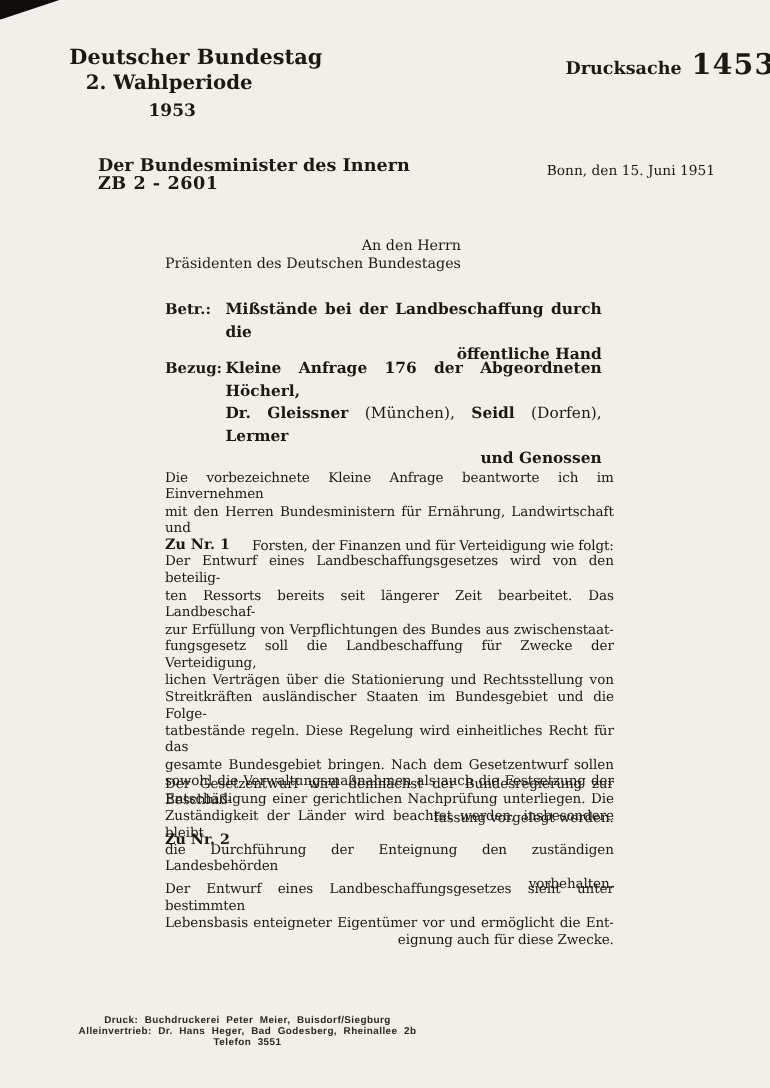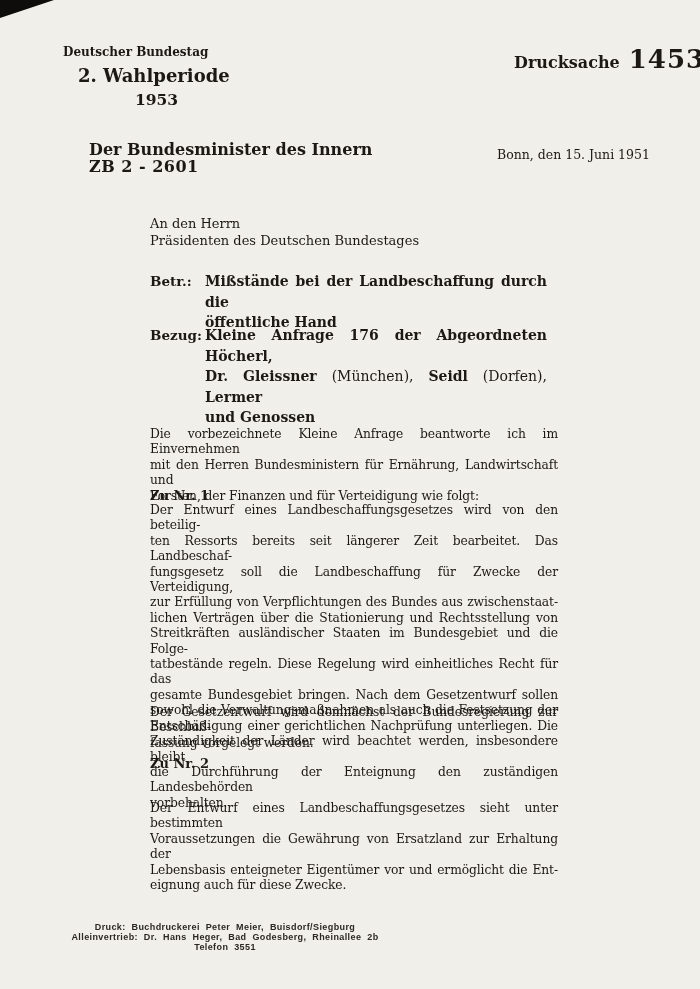--- a/index.html
+++ b/index.html
@@ -1,32 +1,32 @@
 <!DOCTYPE html>
 <html><head>
 <meta charset="utf-8">
 <style>
   html,body{margin:0;padding:0}
   body{
     position:relative;width:700px;height:989px;overflow:hidden;
     background:#f1efe9;color:#1c1914;
     font-family:"DejaVu Serif", serif;
   }
-  .line{text-align:left}
+  .line{text-align:right}
   .j{text-align:justify;text-align-last:justify}
   .rg{font-weight:400}
 
   .corner-mark{
     position:absolute;left:0;top:0;width:54px;height:18px;
     background:#0e0d0b;
     clip-path:polygon(0 0,100% 0,0 100%);
   }
 
   .hdr-left{position:absolute;left:63px;top:40px;font-weight:700}
-  .hdr-left .org{font-size:12px;line-height:24px}
+  .hdr-left .org{font-size:19px;line-height:24px}
   .hdr-left .period{font-size:18px;line-height:24px;margin-left:15px}
   .hdr-left .year{font-size:15.5px;line-height:24px;margin-left:72px}
 
   .hdr-right{
     position:absolute;left:514px;top:44px;
     display:flex;align-items:baseline;gap:9px;font-weight:700;white-space:nowrap;
   }
   .ds-label{font-size:16px}
   .ds-num{font-size:26px;letter-spacing:1px}
 
@@ -114,41 +114,40 @@
 <div class="para intro">
     <div class="line j">Die vorbezeichnete Kleine Anfrage beantworte ich im Einvernehmen</div>
     <div class="line j">mit den Herren Bundesministern für Ernährung, Landwirtschaft und</div>
     <div class="line">Forsten, der Finanzen und für Verteidigung wie folgt:</div>
   </div>
 
 <div class="sec-h h1">Zu Nr. 1</div>
 <div class="para p1">
     <div class="line j">Der Entwurf eines Landbeschaffungsgesetzes wird von den beteilig-</div>
     <div class="line j">ten Ressorts bereits seit längerer Zeit bearbeitet. Das Landbeschaf-</div>
+    <div class="line j">zur Erfüllung von Verpflichtungen des Bundes aus zwischenstaat-</div>
     <div class="line j">fungsgesetz soll die Landbeschaffung für Zwecke der Verteidigung,</div>
-    <div class="line j">zur Erfüllung von Verpflichtungen des Bundes aus zwischenstaat-</div>
     <div class="line j">lichen Verträgen über die Stationierung und Rechtsstellung von</div>
     <div class="line j">Streitkräften ausländischer Staaten im Bundesgebiet und die Folge-</div>
     <div class="line j">tatbestände regeln. Diese Regelung wird einheitliches Recht für das</div>
     <div class="line j">gesamte Bundesgebiet bringen. Nach dem Gesetzentwurf sollen</div>
     <div class="line j">sowohl die Verwaltungsmaßnahmen als auch die Festsetzung der</div>
     <div class="line j">Entschädigung einer gerichtlichen Nachprüfung unterliegen. Die</div>
     <div class="line j">Zuständigkeit der Länder wird beachtet werden, insbesondere bleibt</div>
     <div class="line j">die Durchführung der Enteignung den zuständigen Landesbehörden</div>
     <div class="line">vorbehalten.</div>
   </div>
 <div class="para p2">
     <div class="line j">Der Gesetzentwurf wird demnächst der Bundesregierung zur Beschluß-</div>
     <div class="line">fassung vorgelegt werden.</div>
   </div>
 
 <div class="sec-h h2">Zu Nr. 2</div>
 <div class="para p3">
     <div class="line j">Der Entwurf eines Landbeschaffungsgesetzes sieht unter bestimmten</div>
-    <div class="line j">Voraussetzungen die Gewährung von Ersatzland zur Erhaltung der</div>
     <div class="line j">Lebensbasis enteigneter Eigentümer vor und ermöglicht die Ent-</div>
     <div class="line">eignung auch für diese Zwecke.</div>
   </div>
 
 <div class="footer">
   <div>Druck: Buchdruckerei Peter Meier, Buisdorf/Siegburg</div>
   <div>Alleinvertrieb: Dr. Hans Heger, Bad Godesberg, Rheinallee 2b</div>
   <div>Telefon 3551</div>
 </div>
 

